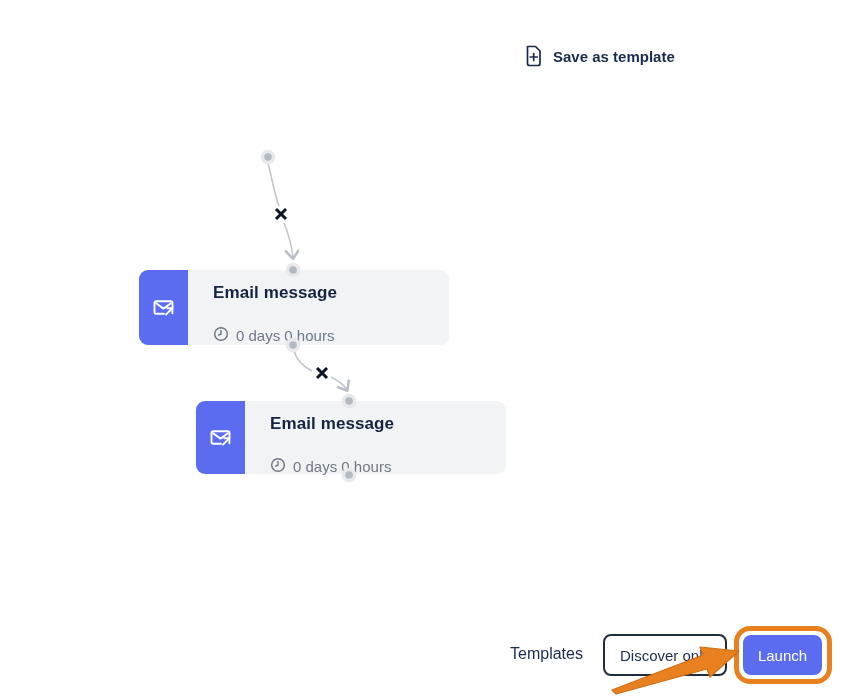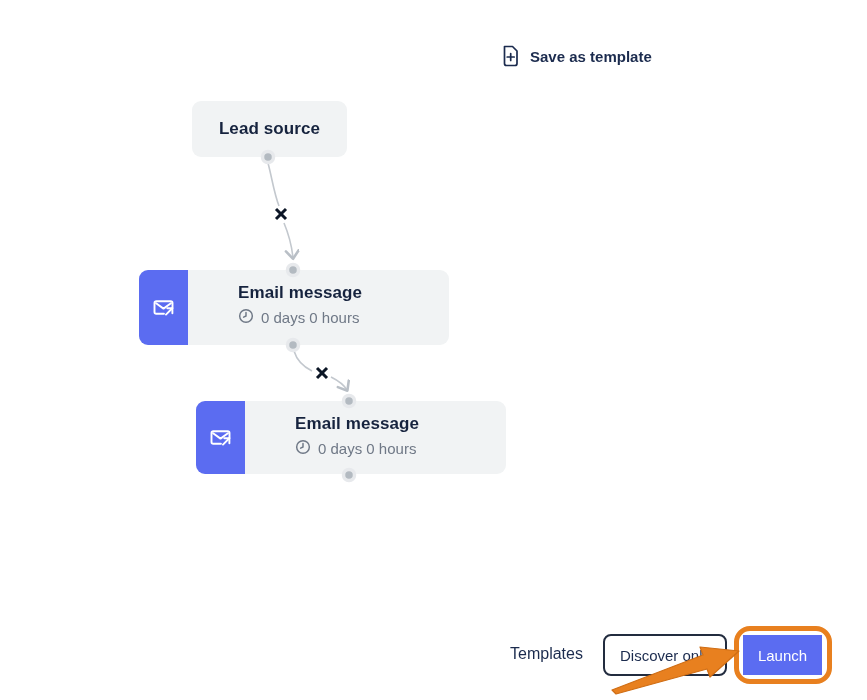--- a/index.html
+++ b/index.html
@@ -27,57 +27,57 @@
     color: #1b2b4e;
     font-size: 15px;
     font-weight: 600;
     cursor: pointer;
     background: none;
     border: none;
     padding: 0;
     font-family: "Liberation Sans", sans-serif;
   }
   .toolbar-btn svg { display: block; }
-  #save-template-btn { left: 501px; top: 43px; align-items: center; }
+  #save-template-btn { left: 524px; top: 43px; align-items: center; }
   #templates-btn { left: 695px; top: 43px; }
 
   
   .node {
     position: absolute;
     background: #f1f3f4;
     border-radius: 9px;
     box-sizing: border-box;
     cursor: pointer;
   }
   #lead-node {
     left: 192px; top: 101px; width: 155px; height: 56px;
     display: flex; align-items: center; justify-content: center;
   }
   .node-title {
     color: #16233e;
     font-size: 17px;
     font-weight: 700;
     letter-spacing: 0.1px;
   }
-  .step-node { display: flex; gap: 25px; }
+  .step-node { display: flex; }
   #email-node-1 { left: 139px; top: 270px; width: 310px; height: 75px; }
   #email-node-2 { left: 196px; top: 401px; width: 310px; height: 73px; }
   .step-icon {
     width: 49px;
     flex: 0 0 49px;
     background: #5b6cf1;
     border-radius: 9px 0 0 9px;
     display: flex; align-items: center; justify-content: center;
   }
   .step-body {
     padding: 13px 10px 0 25px;
     display: flex; flex-direction: column;
   }
   .step-delay {
-    margin-top: 5px;
+    margin-top: 23px;
     display: flex; align-items: center; gap: 7px;
     color: #6f7886;
     font-size: 15px;
   }
   
   .flow-svg {
     position: absolute;
     left: 0; top: 0;
     pointer-events: none;
     z-index: 5;
@@ -107,21 +107,21 @@
     cursor: pointer;
     box-sizing: border-box;
     font-family: "Liberation Sans", sans-serif;
   }
   .btn-primary {
     position: absolute;
     left: 743px; top: 635px;
     width: 79px; height: 40px;
     background: #5b6cf1;
     border: none;
-    border-radius: 0;
+    border-radius: 8px;
     color: #ffffff;
     font-size: 15px;
     font-weight: 500;
     cursor: pointer;
     font-family: "Liberation Sans", sans-serif;
   }
   .annotation-ring {
     position: absolute;
     left: 734px; top: 626px;
     width: 98px; height: 58px;
@@ -147,23 +147,20 @@
     <span>
       <svg width="19" height="22" viewBox="0 0 19 22" fill="none">
         <path d="M3.5 1.5 H11.5 L16 6 V18.5 Q16 20.5 14 20.5 H5.5 Q3.5 20.5 3.5 18.5 Z" stroke="#1b2b4e" stroke-width="1.7" stroke-linejoin="round"></path>
         <path d="M9.7 8.5 V15.5 M6.2 12 H13.2" stroke="#1b2b4e" stroke-width="1.7" stroke-linecap="round"></path>
       </svg>
     </span>
     <span>Save as template</span>
   </button>
 
 
-  <div class="node" id="lead-node">
-    <span class="node-title">Lead source</span>
-  </div>
 
   <div class="node step-node" id="email-node-1">
     <div class="step-icon">
       <svg width="27" height="27" viewBox="0 0 24 24" fill="none" stroke="#ffffff" stroke-width="1.7" stroke-linecap="round" stroke-linejoin="round">
         <path d="M20 12.4 V8 Q20 6.4 18.4 6.4 H5.6 Q4 6.4 4 8 V16 Q4 17.6 5.6 17.6 H12.4"></path>
         <path d="M5.4 8.3 L12 13 L18.6 8.3"></path>
         <path d="M14.2 18.3 L19.8 12.7"></path>
         <path d="M15.4 12.6 H19.9 V17.1"></path>
       </svg>
     </div>

